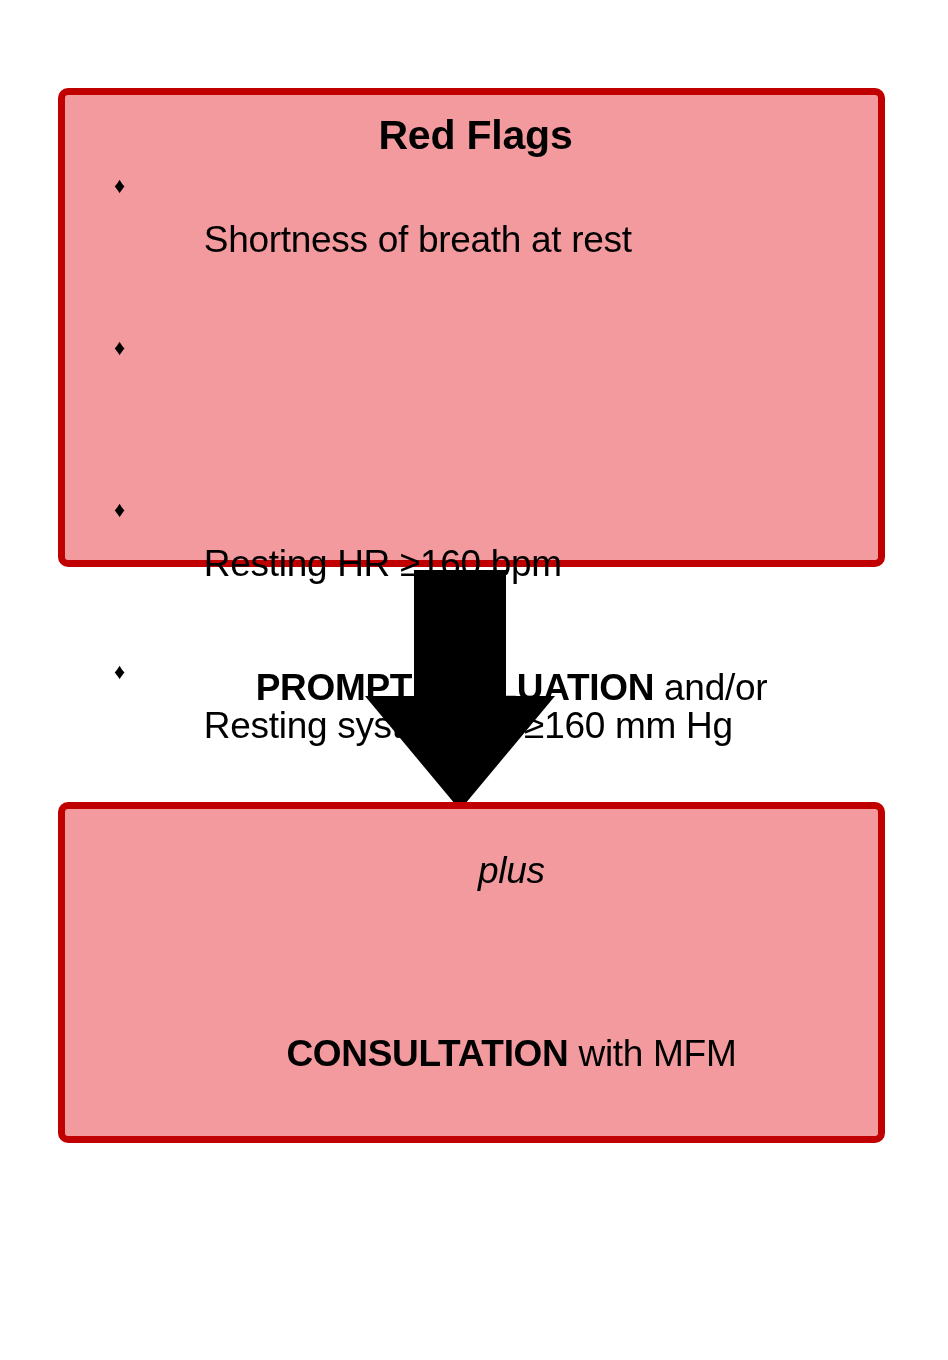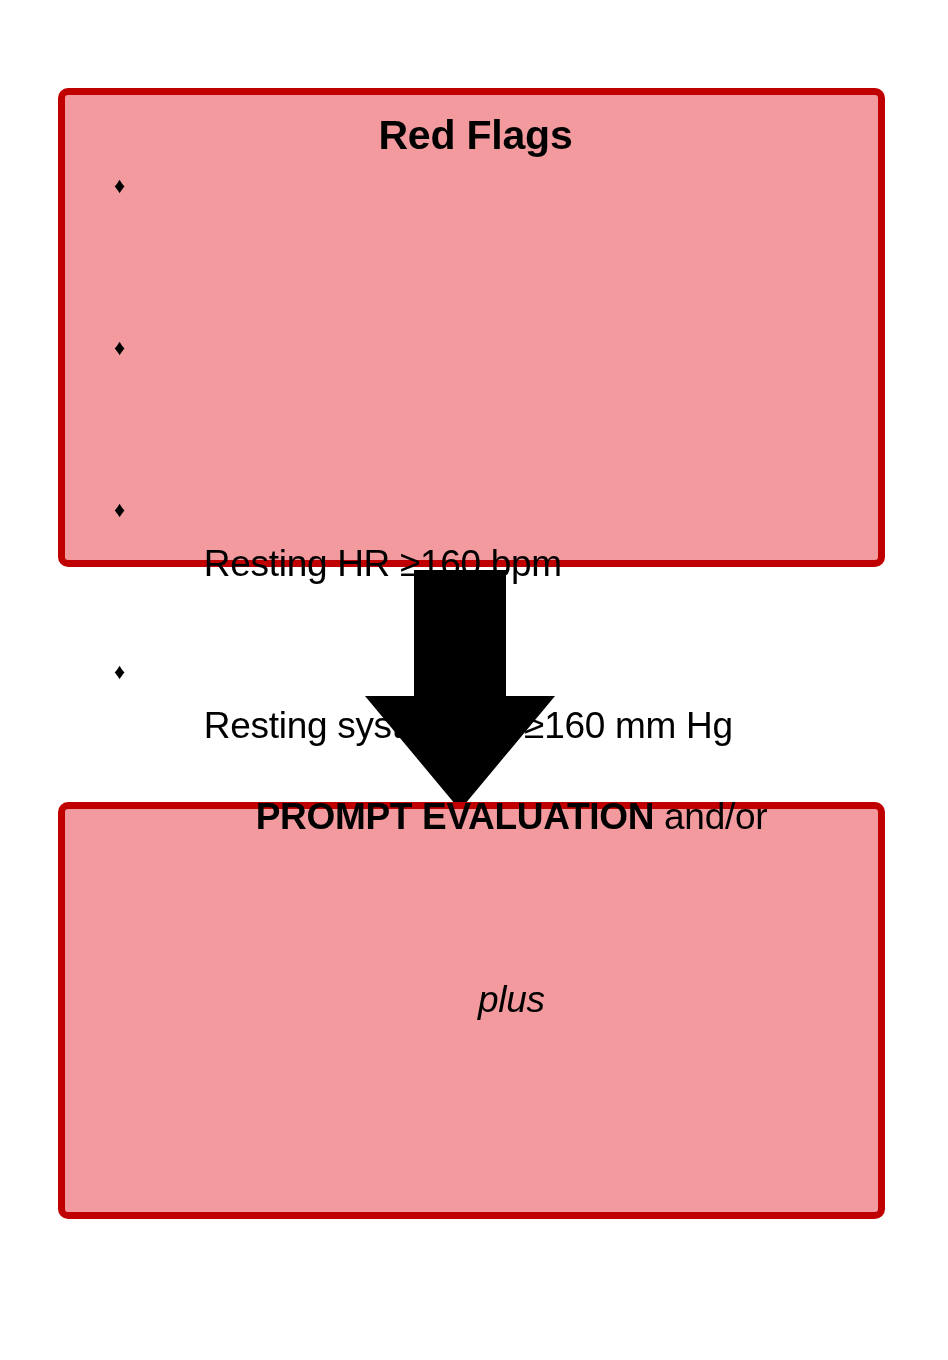--- a/index.html
+++ b/index.html
@@ -84,21 +84,21 @@
     width: 200px;
     height: 248px;
   }
   #flow-arrow svg { display: block; }
 
   
   #action-box {
     left: 58px;
     top: 802px;
     width: 827px;
-    height: 417px;
+    height: 341px;
     display: flex;
     flex-direction: column;
     justify-content: center;
     align-items: center;
   }
   .action-lines {
     width: 100%;
     text-align: center;
     padding-bottom: 22px;
   }
@@ -116,21 +116,21 @@
 
 <div class="flow-canvas">
 
   <div class="proc-box" id="red-flags-box">
 
     <div class="box-title">Red Flags</div>
 
     <ul class="bullet-list">
 
       <li class="bullet-item">
-        <span class="bullet-glyph">♦</span>
+        <span class="bullet-glyph">♦</span><span>Shortness of breath at rest</span>
       </li>
 
       <li class="bullet-item">
         <span class="bullet-glyph">♦</span>
       </li>
 
       <li class="bullet-item">
         <span class="bullet-glyph">♦</span><span>Resting HR ≥160 bpm</span>
       </li>
 
@@ -161,20 +161,23 @@
 
       <div class="action-line">
         <span class="strong">PROMPT EVALUATION</span><span> and/or</span>
       </div>
 
 
       <div class="action-line">
         <span class="italic">plus</span>
       </div>
 
+      <div class="action-line">
+        <span class="strong">CONSULTATION</span><span> with MFM</span>
+      </div>
 
       <div class="action-line">
         
       </div>
 
     </div>
   </div>
 
 </div>
 

